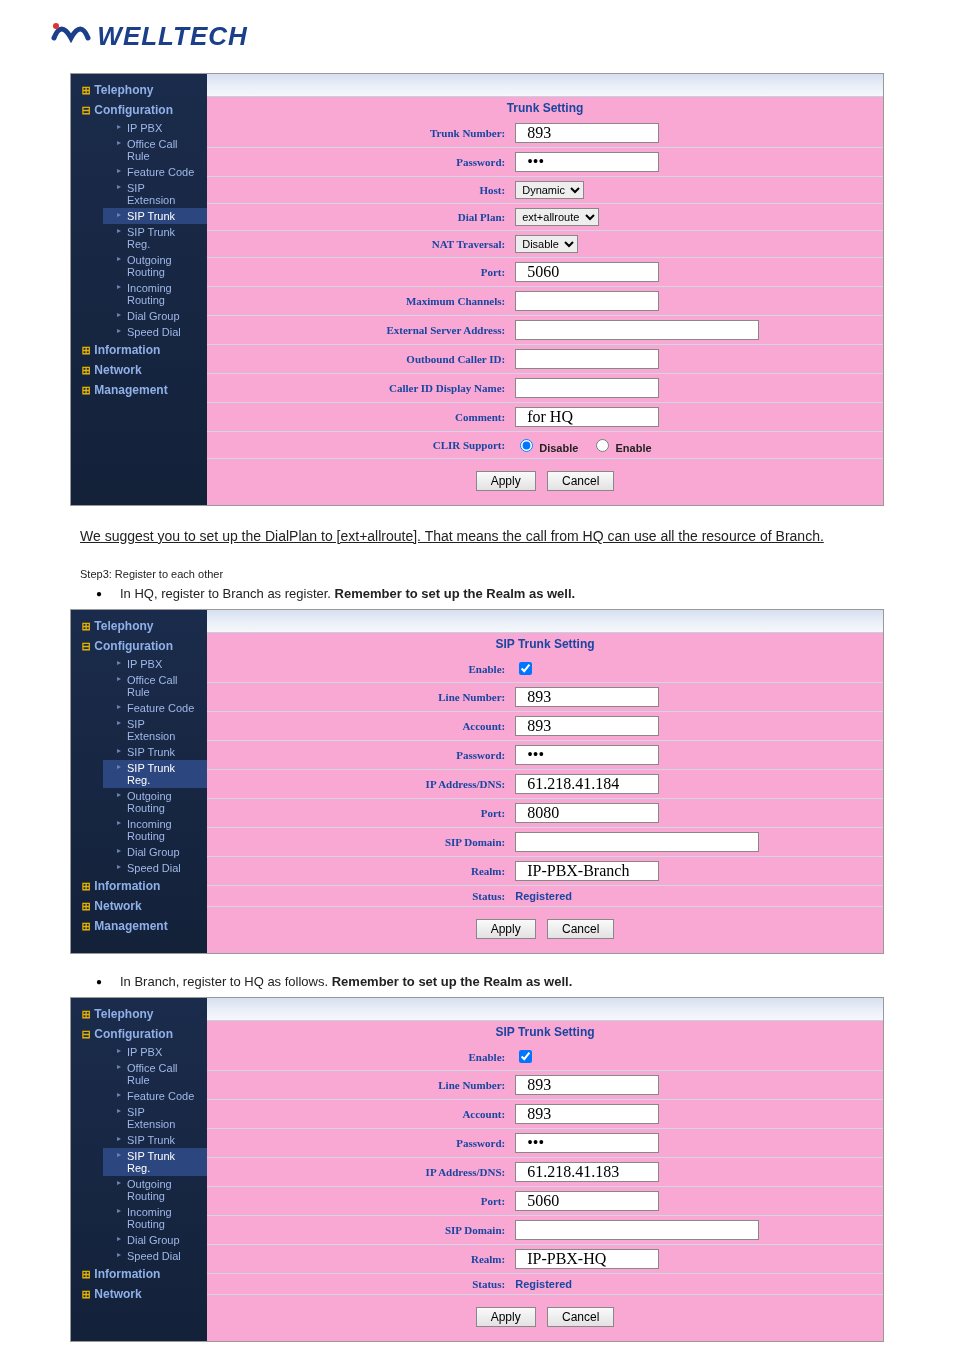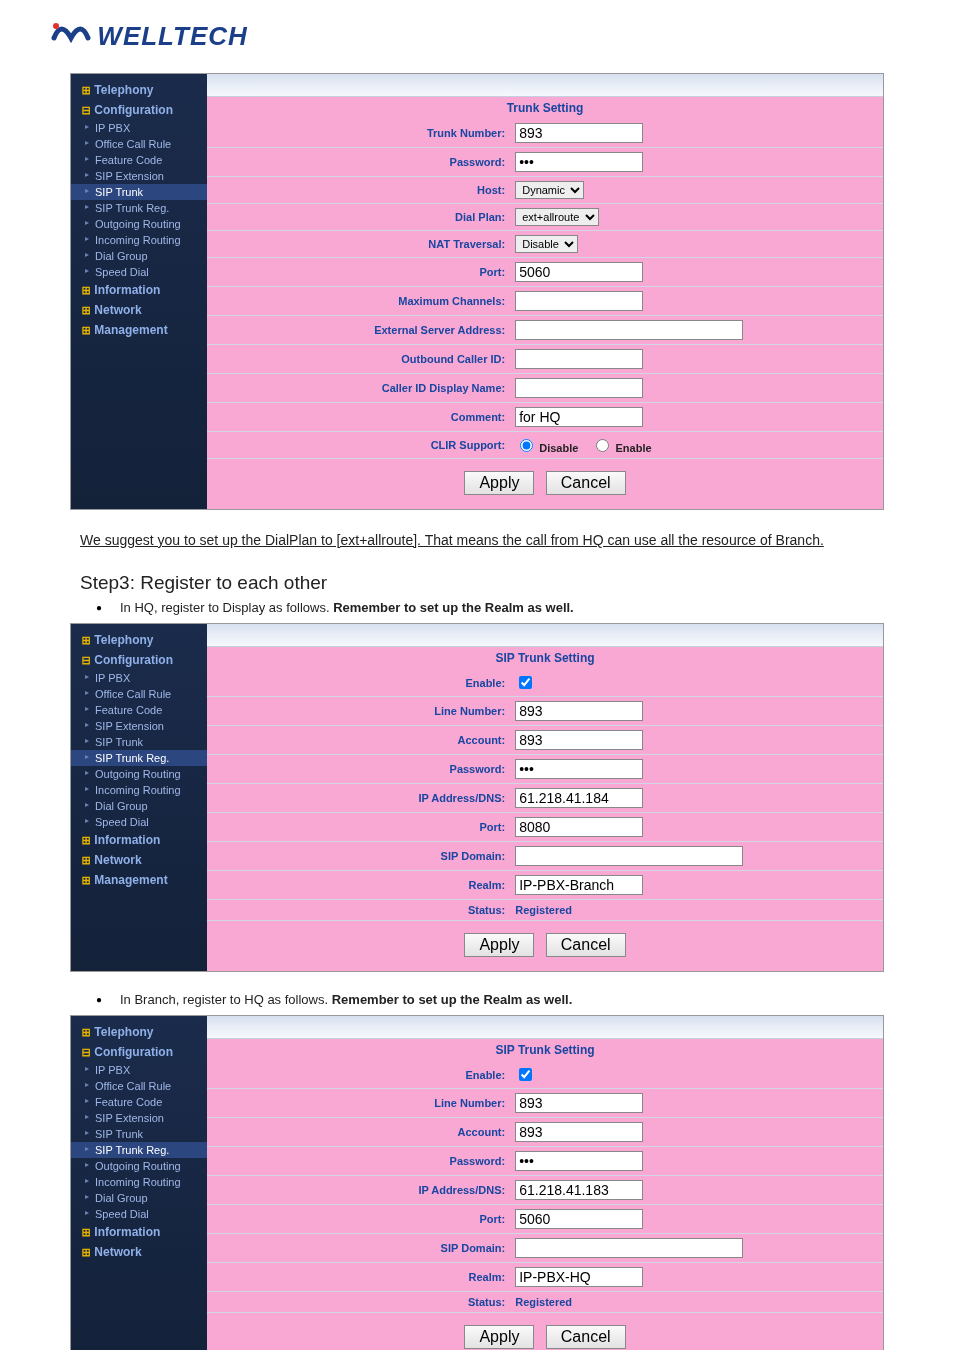--- a/index.html
+++ b/index.html
@@ -59,20 +59,21 @@
     color: #e0b000;
     font-weight: bold;
     font-size: 11px;
     text-align: center;
   }
   .sidebar .sub-item {
     padding: 2px 12px 2px 24px;
     color: #9fb8e8;
     font-size: 11px;
     position: relative;
+    margin-left: 32px;
   }
   .sidebar .sub-item::before {
     content: "▸";
     position: absolute;
     left: 14px;
     top: 2px;
     font-size: 8px;
     color: #6a85b8;
   }
   .sidebar .sub-item.active {
@@ -104,63 +105,65 @@
   table.form tr {
     border-bottom: 1px solid #d0d8e8;
   }
   table.form td.label {
     width: 45%;
     text-align: right;
     padding: 4px 6px 4px 4px;
     color: #1846a0;
     font-weight: bold;
     white-space: nowrap;
+    font-family: Liberation Serif, serif;
   }
   table.form td.value {
     padding: 4px 4px;
     color: #222;
   }
   .input {
     border: 1px solid #888;
     background: #fff;
     height: 16px;
-    font-size: 14px;
-    padding: 1px 3px;
+    font-size: 16px;
+    padding: 1px 11px;
     box-sizing: content-box;
+    font-family: Liberation Serif, serif;
   }
   .w-reg { width: 120px; }
   .w-wide { width: 220px; }
   .select {
     border: 1px solid #888;
     background: #eee;
     font-size: 11px;
     padding: 0 2px;
     height: 18px;
   }
   .btn-row {
     text-align: center;
     padding-top: 12px;
   }
   .btn {
     border: 1px solid #888;
     background: linear-gradient(to bottom, #fafafa, #e2e2e2);
-    font-size: 16px;
+    font-size: 12px;
     padding: 2px 14px;
     margin: 0 4px;
     cursor: pointer;
   }
   .body-para {
     font-size: 14px;
     line-height: 2;
     margin: 10px 30px 18px 30px;
     color: #222;
     text-decoration: underline;
   }
   .step-heading {
-    font-size: 19px;
+    font-size: 11px;
     margin: 16px 30px 6px 30px;
     color: #222;
   }
   .bullet-line {
     font-size: 13px;
     margin: 4px 30px 8px 70px;
     color: #222;
     position: relative;
   }
   .bullet-line::before {
@@ -270,21 +273,21 @@
         <button class="btn">Cancel</button>
       </div>
     </div>
   </div>
 
   <div class="body-para">We suggest you to set up the DialPlan to [ext+allroute]. That means the call from HQ can use all the resource of Branch.</div>
 
   <div class="step-heading">Step3: Register to each other</div>
 
   <div class="bullet-line">
-    <span>In HQ, register to Display as follows. </span><span class="bold">Remember to set up the Realm as well.</span>
+    <span>In HQ, register to Branch as register. </span><span class="bold">Remember to set up the Realm as well.</span>
   </div>
 
   <div class="panel">
     <div class="sidebar">
       <div class="top-item"><span class="plusminus">⊞</span> <span>Telephony</span></div>
       <div class="top-item"><span class="plusminus">⊟</span> <span>Configuration</span></div>
       <div class="sub-item">IP PBX</div>
       <div class="sub-item">Office Call Rule</div>
       <div class="sub-item">Feature Code</div>
       <div class="sub-item">SIP Extension</div>

